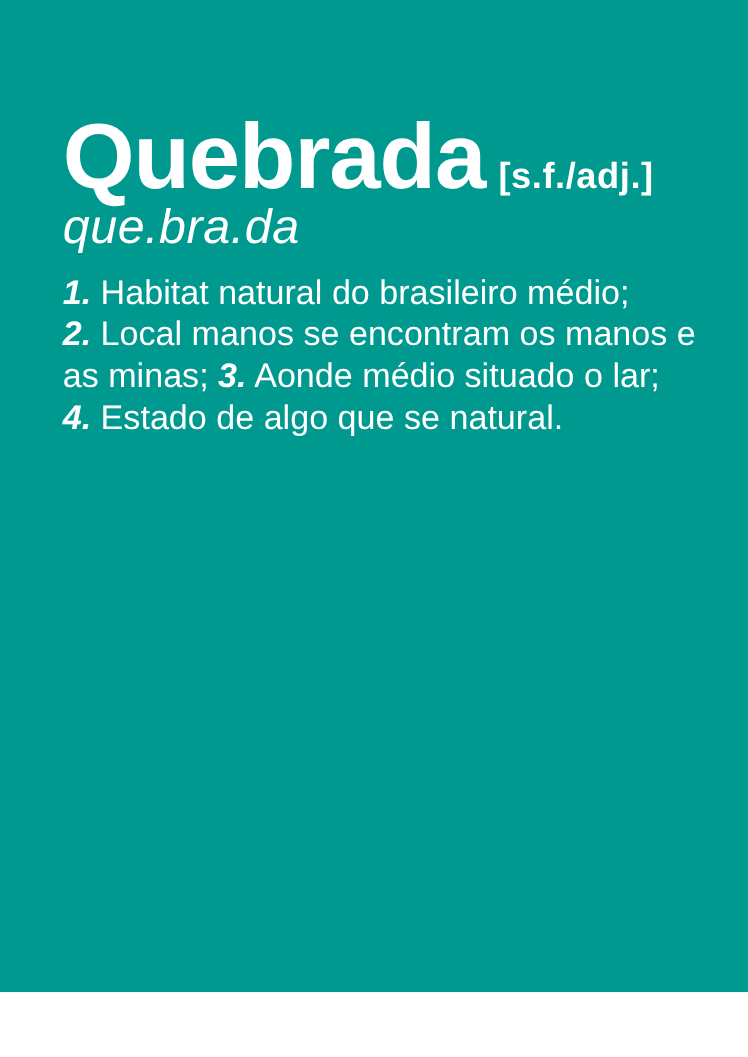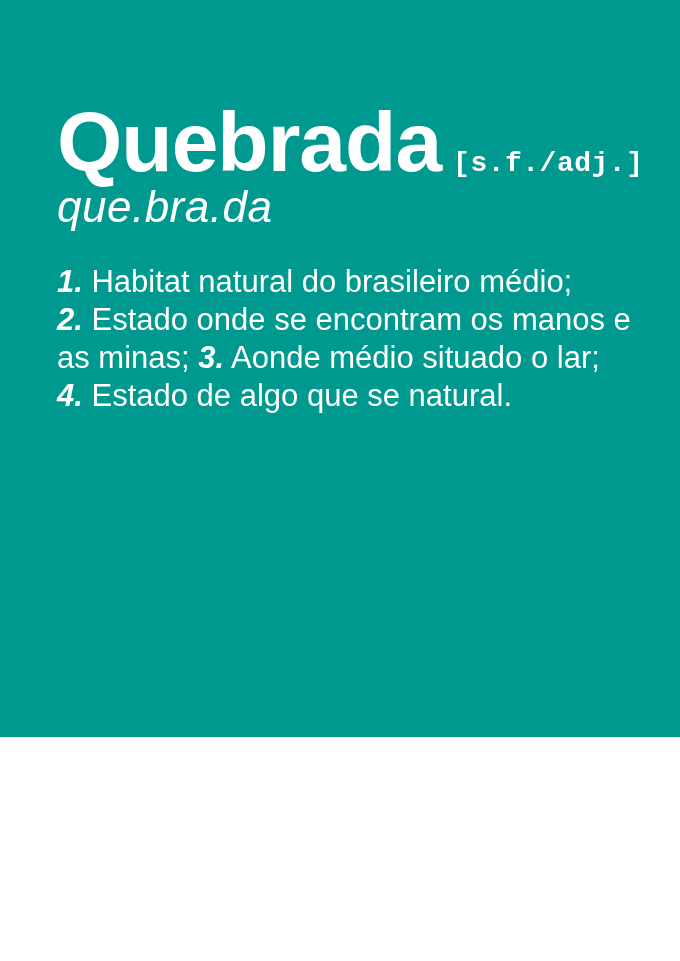--- a/index.html
+++ b/index.html
@@ -2,21 +2,21 @@
 <html><head>
 <meta charset="utf-8">
 <style>
   html, body {
     margin: 0;
     padding: 0;
   }
   .poster {
     position: relative;
     width: 680px;
-    height: 737px;
+    height: 902px;
     background: #00998F;
     color: #FFFFFF;
     font-family: "Liberation Sans", sans-serif;
     overflow: hidden;
   }
   .content {
     padding: 0 46px 0 57px;
   }
   .headword-row {
     display: flex;
@@ -25,36 +25,35 @@
   }
   .headword {
     margin: 0;
     font-size: 84px;
     font-weight: 700;
     line-height: 1;
     letter-spacing: -1px;
     white-space: nowrap;
   }
   .grammar-tag {
-    font-size: 28px;
+    font-size: 33px;
     font-weight: 700;
     margin-left: 12px;
     letter-spacing: 0.5px;
     white-space: nowrap;
-    font-family: Liberation Mono, monospace;
   }
   .pronunciation {
     margin-top: -2px;
     font-size: 44px;
     font-style: italic;
     line-height: 1.15;
     letter-spacing: 0.5px;
   }
   .definitions {
-    margin-top: 30px;
+    margin-top: 14px;
     font-size: 31px;
     line-height: 38px;
     max-width: 575px;
   }
   .def-line {
     white-space: nowrap;
   }
   .def-num {
     font-weight: 700;
     font-style: italic;
@@ -68,19 +67,19 @@
 
     <header class="headword-row">
       <h1 class="headword">Quebrada</h1>
       <span class="grammar-tag">[s.f./adj.]</span>
     </header>
 
     <div class="pronunciation">que.bra.da</div>
 
     <div class="definitions">
       <div class="def-line"><span class="def-pre"></span><span class="def-num">1.</span><span class="def-text"> Habitat natural do brasileiro médio;</span></div>
-      <div class="def-line"><span class="def-pre"></span><span class="def-num">2.</span><span class="def-text"> Estado onde se encontram os manos e</span></div>
+      <div class="def-line"><span class="def-pre"></span><span class="def-num">2.</span><span class="def-text"> Local manos se encontram os manos e</span></div>
       <div class="def-line"><span class="def-pre">as minas; </span><span class="def-num">3.</span><span class="def-text"> Aonde médio situado o lar;</span></div>
       <div class="def-line"><span class="def-pre"></span><span class="def-num">4.</span><span class="def-text"> Estado de algo que se natural.</span></div>
     </div>
 
   </div>
 </div>
 
 </body></html>

